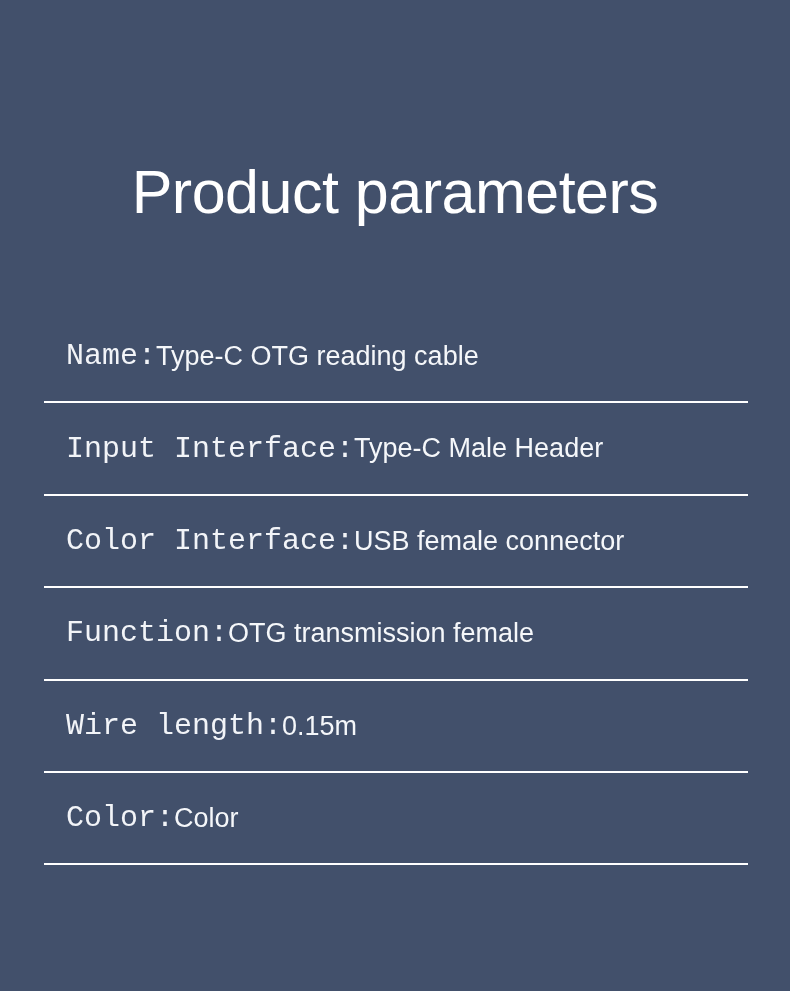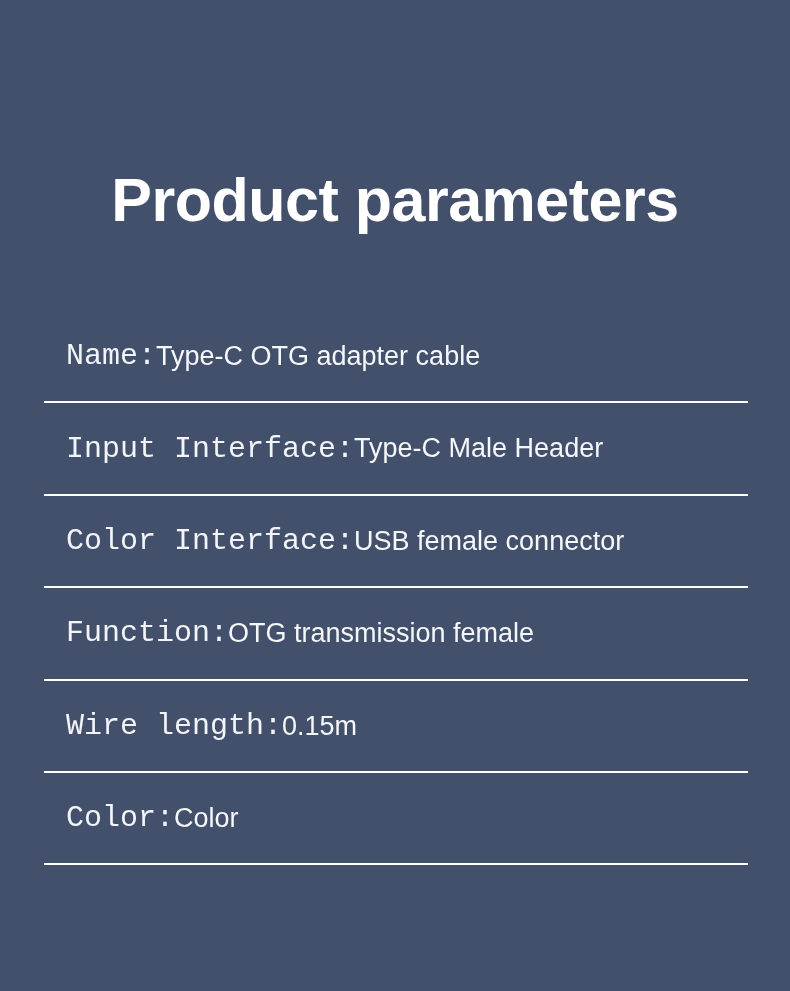--- a/index.html
+++ b/index.html
@@ -26,25 +26,25 @@
   
   .title-block {
     position: absolute;
     top: 160px;
     left: 0;
     width: 790px;
     text-align: center;
   }
   .page-title {
     display: inline-block;
-    margin: 8px;
+    margin: 0;
     color: #ffffff;
     font-family: "Liberation Sans", sans-serif;
     font-size: 61px;
-    font-weight: 700;
+    font-weight: 400;
     letter-spacing: -0.5px;
     line-height: 1.05;
   }
 
   
   .spec-table {
     position: absolute;
     top: 311px;
     left: 44px;
     width: 704px;
@@ -88,21 +88,21 @@
 <div class="page">
 
   <div class="title-block">
     <h1 class="page-title">Product parameters</h1>
   </div>
 
   <div class="spec-table">
 
     <div class="spec-row">
       <div class="spec-label">Name:</div>
-      <div class="spec-value">Type-C OTG adapter cable</div>
+      <div class="spec-value">Type-C OTG reading cable</div>
     </div>
 
     <div class="spec-row">
       <div class="spec-label">Input Interface:</div>
       <div class="spec-value">Type-C Male Header</div>
     </div>
 
     <div class="spec-row">
       <div class="spec-label">Color Interface:</div>
       <div class="spec-value">USB female connector</div>

